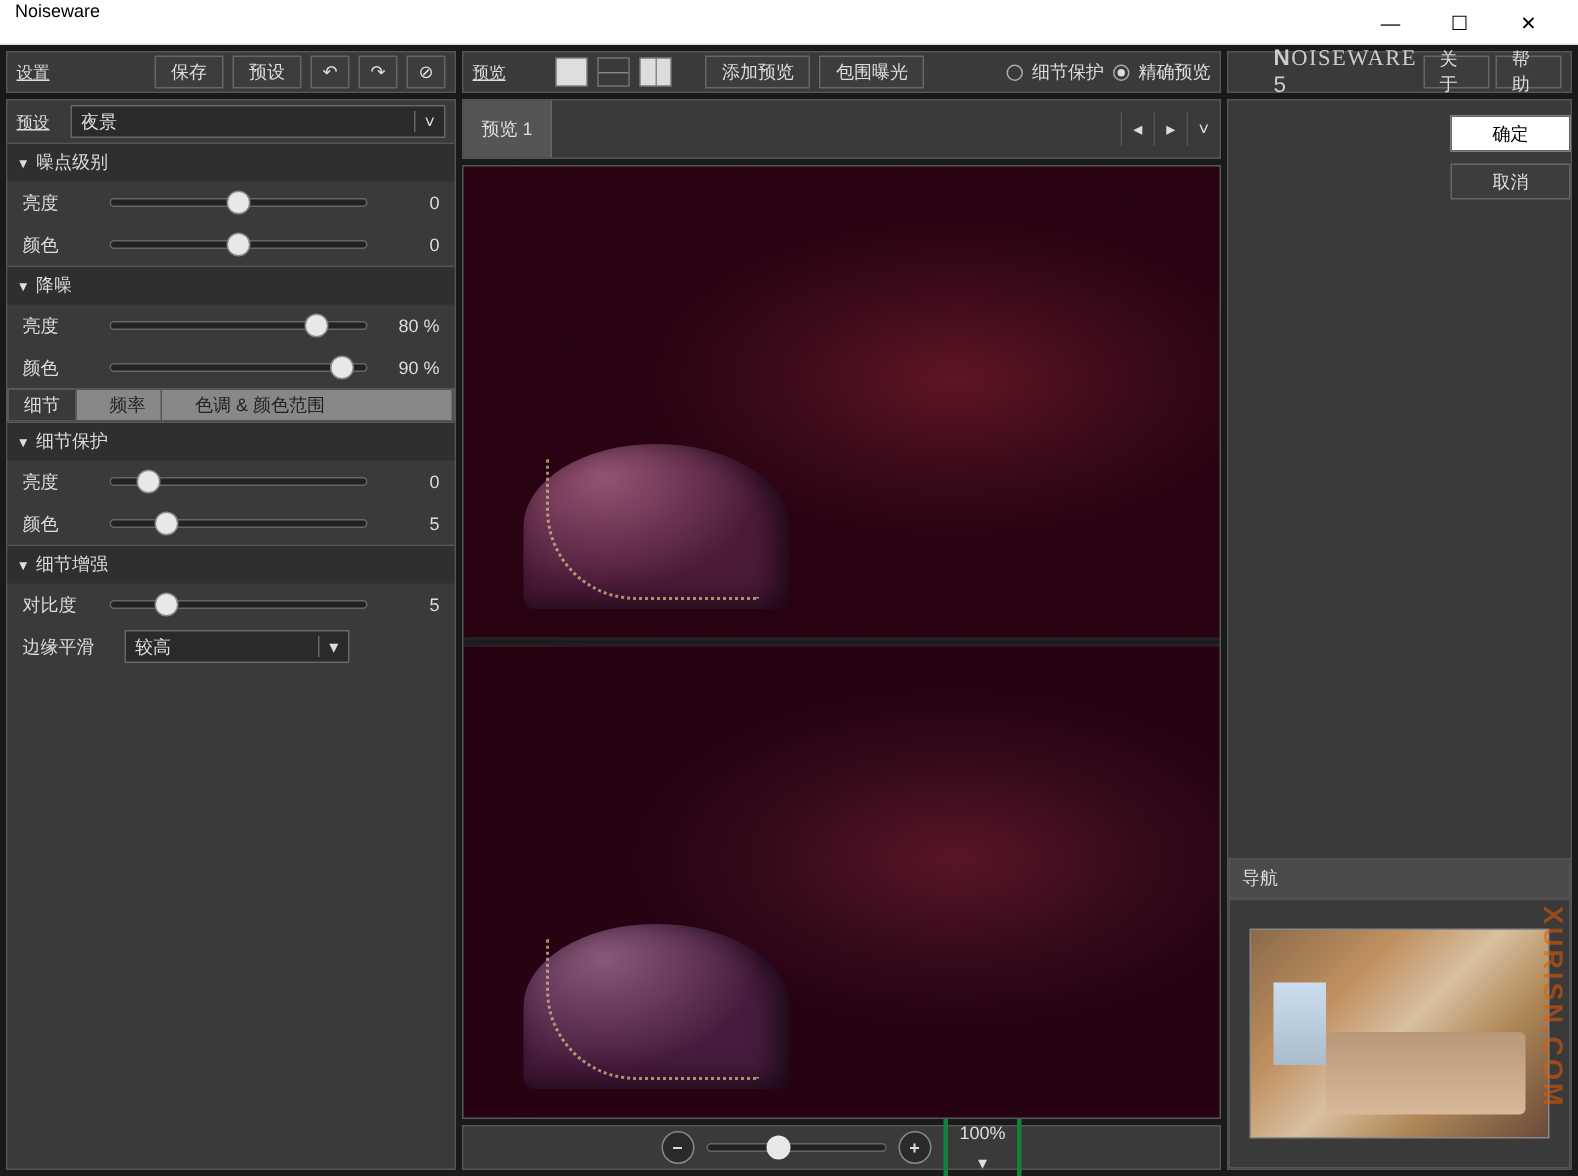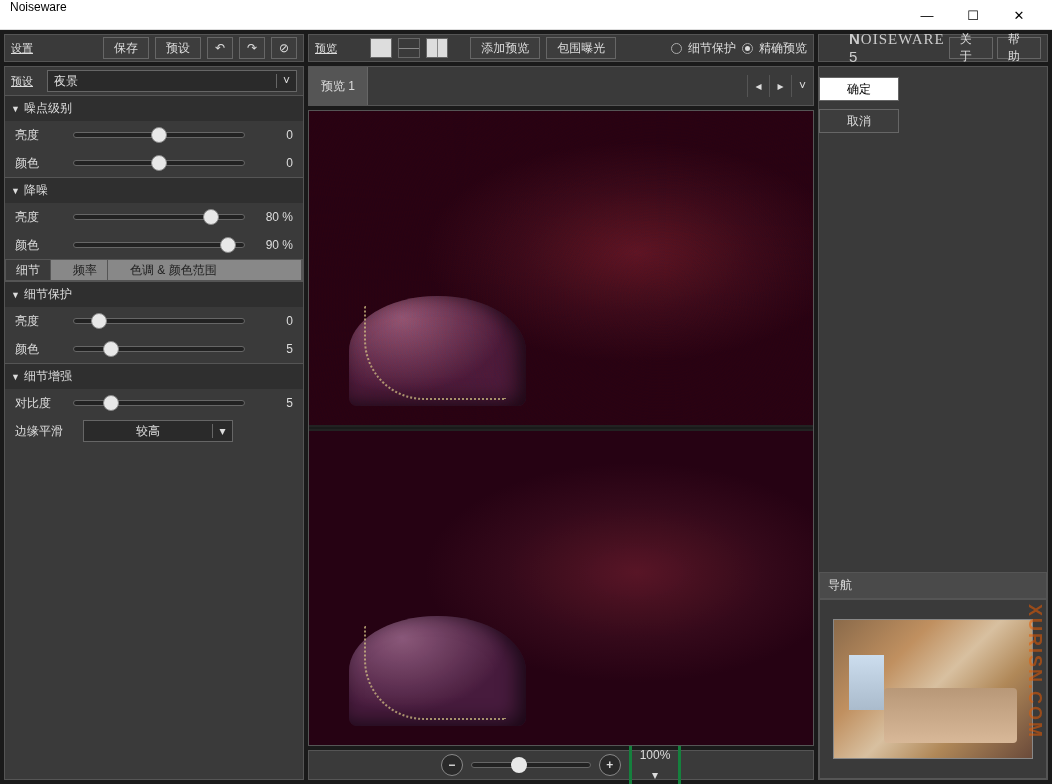--- a/index.html
+++ b/index.html
@@ -45,21 +45,21 @@
 .preview-area { flex: 1; background: #222; border: 1px solid #555; display: flex; flex-direction: column; gap: 2px; position:relative; overflow:hidden;}
 .preview-half { flex: 1; position: relative; overflow: hidden; }
 .zoom-bar { display: flex; align-items: center; justify-content: center; gap: 8px; background: #3a3a3a; border: 1px solid #555; height: 30px; padding: 0 10px; }
 .zbtn { width: 22px; height: 22px; border-radius: 50%; background: #2a2a2a; border: 1px solid #888; color: #ddd; display:flex; align-items:center; justify-content:center; cursor:pointer; font-weight:bold;}
 .ztrack { width: 120px; height: 6px; background: #222; border: 1px solid #666; border-radius: 3px; position: relative; }
 .ztrack .thumb { position:absolute; width:16px; height:16px; background:#e8e8e8; border-radius:50%; top:-6px; transform:translateX(-50%); cursor:pointer;}
 .zval { border:3px solid #15803d; padding:2px 8px; display:flex; align-items:center; gap:6px;flex-direction:column;}
 .brand-row { background: #3a3a3a; border: 1px solid #555; height: 28px; display:flex; align-items:center; padding:0 6px; gap:4px;}
 .brand { font-family: Georgia, serif; color: #ccc; font-size: 15px; letter-spacing: 1px; flex:1;margin-left:24px;}
 .brand b { font-weight: bold; }
-.right-buttons { display:flex; flex-direction:column; gap:8px; align-items:flex-start; padding:10px 0;}
+.right-buttons { display:flex; flex-direction:column; gap:8px; align-items:flex-end; padding:10px 0;}
 .right-buttons .rbtn { width:80px; height:24px; display:flex; align-items:center; justify-content:center; cursor:pointer;}
 .nav-panel { margin-top:auto; }
 .nav-hdr { background:#4a4a4a; border:1px solid #555; padding:4px 8px; color:#ddd;}
 .nav-body { background:#3a3a3a; border:1px solid #555; padding:8px; height:180px; display:flex; align-items:center; justify-content:center;}
 .nav-thumb { width: 200px; height: 140px; background: linear-gradient(135deg,#8a6a4a 0%,#c09060 30%,#d8c0a0 50%,#b08858 70%,#6a4a3a 100%); position:relative; border:1px solid #888;}
 .nav-thumb::before { content:''; position:absolute; left:15px; top:35px; width:35px; height:55px; background:linear-gradient(#cde,#abc); }
 .nav-thumb::after { content:''; position:absolute; left:50px; bottom:15px; right:15px; height:55px; background:linear-gradient(#b89878,#d8b898); border-radius:4px;}
 .watermark { position:absolute; right:2px; bottom:40px; writing-mode:vertical-rl; color:#e85a00; font-size:18px; font-weight:bold; letter-spacing:2px; opacity:0.55; font-family:Arial;}
 
 .chair { position:absolute; inset:0; background:
@@ -181,21 +181,21 @@
         <span class="slbl">对比度</span>
         <div class="track">
             <div class="bar"></div>
             <div class="thumb" style="left:22%"></div>
           </div>
         <span class="sval">5</span>
       </div>
       <div class="slider-row">
         <span class="slbl" style="width:60px">边缘平滑</span>
         <div class="dropdown" style="max-width:150px">
-          <span class="val" style="text-align:center">较高</span>
+          <span class="val" style="text-align:left">较高</span>
           <span class="arrow">▾</span>
         </div>
       </div>
       <div style="flex:1"></div>
     </div>
   </div>
 
   <div class="center">
     <div class="preview-top">
       <span class="lbl">预览</span>

